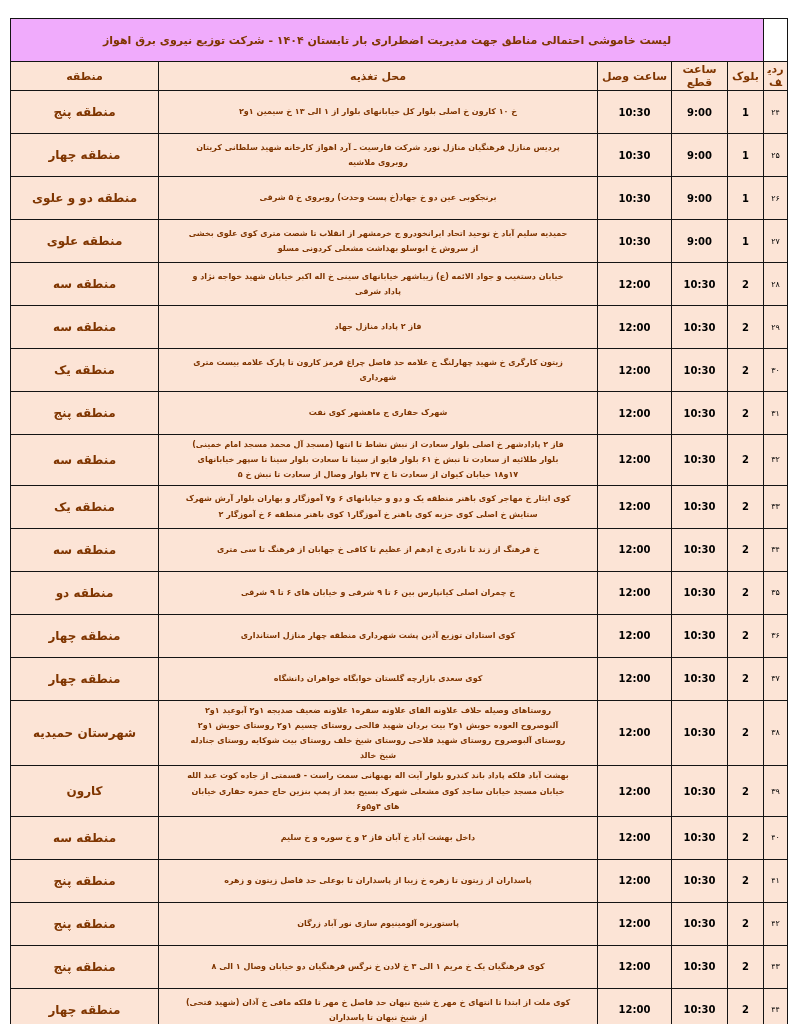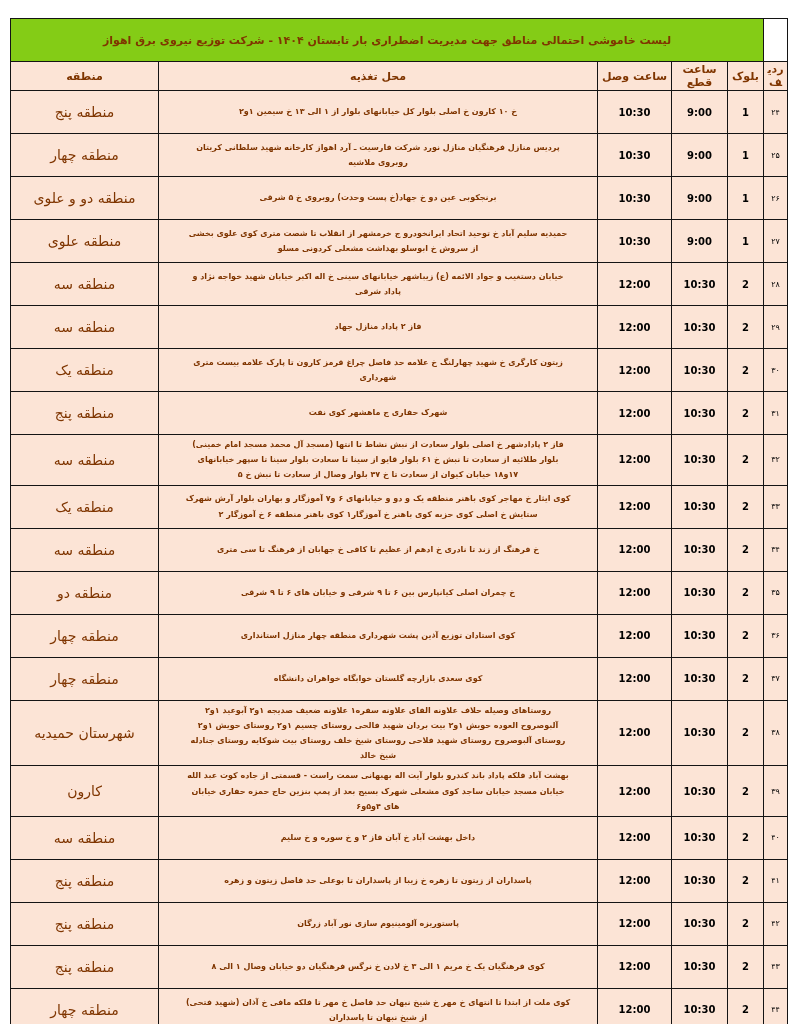--- a/index.html
+++ b/index.html
@@ -26,21 +26,21 @@
   }
   
   .c-no{width:24px;}
   .c-block{width:36px;}
   .c-cut{width:56px;}
   .c-reconnect{width:74px;}
   .c-feeder{width:auto;margin-left:48px;}
   .c-region{width:148px;}
 
   .title-row td{
-    background:#84cc16;
+    background:#f0abfc;
     color:#7f3500;
     font-weight:bold;
     font-size:11px;
     height:34px;
     padding:4px 10px;
   }
   .title-row td.corner{background:#ffffff;}
   .date-row td{
     background:#ff0000;
     color:#000000;
@@ -62,21 +62,21 @@
     font-size:8px;color:#000;font-weight:normal;
   }
   td.c-block, td.c-cut, td.c-reconnect{
     font-size:10px;color:#000;font-weight:bold;
   }
   td.c-feeder{
     font-size:8px;color:#7f3500;font-weight:bold;
     line-height:1.9;padding:2px 26px;
   }
   td.c-region{
-    font-size:14px;color:#7f3500;font-weight:normal;
+    font-size:12px;color:#7f3500;font-weight:bold;
   }
 </style>
 </head>
 <body>
 
 <div class="sheet">
   <table>
     <colgroup>
       <col class="c-no">
         <col class="c-block">

